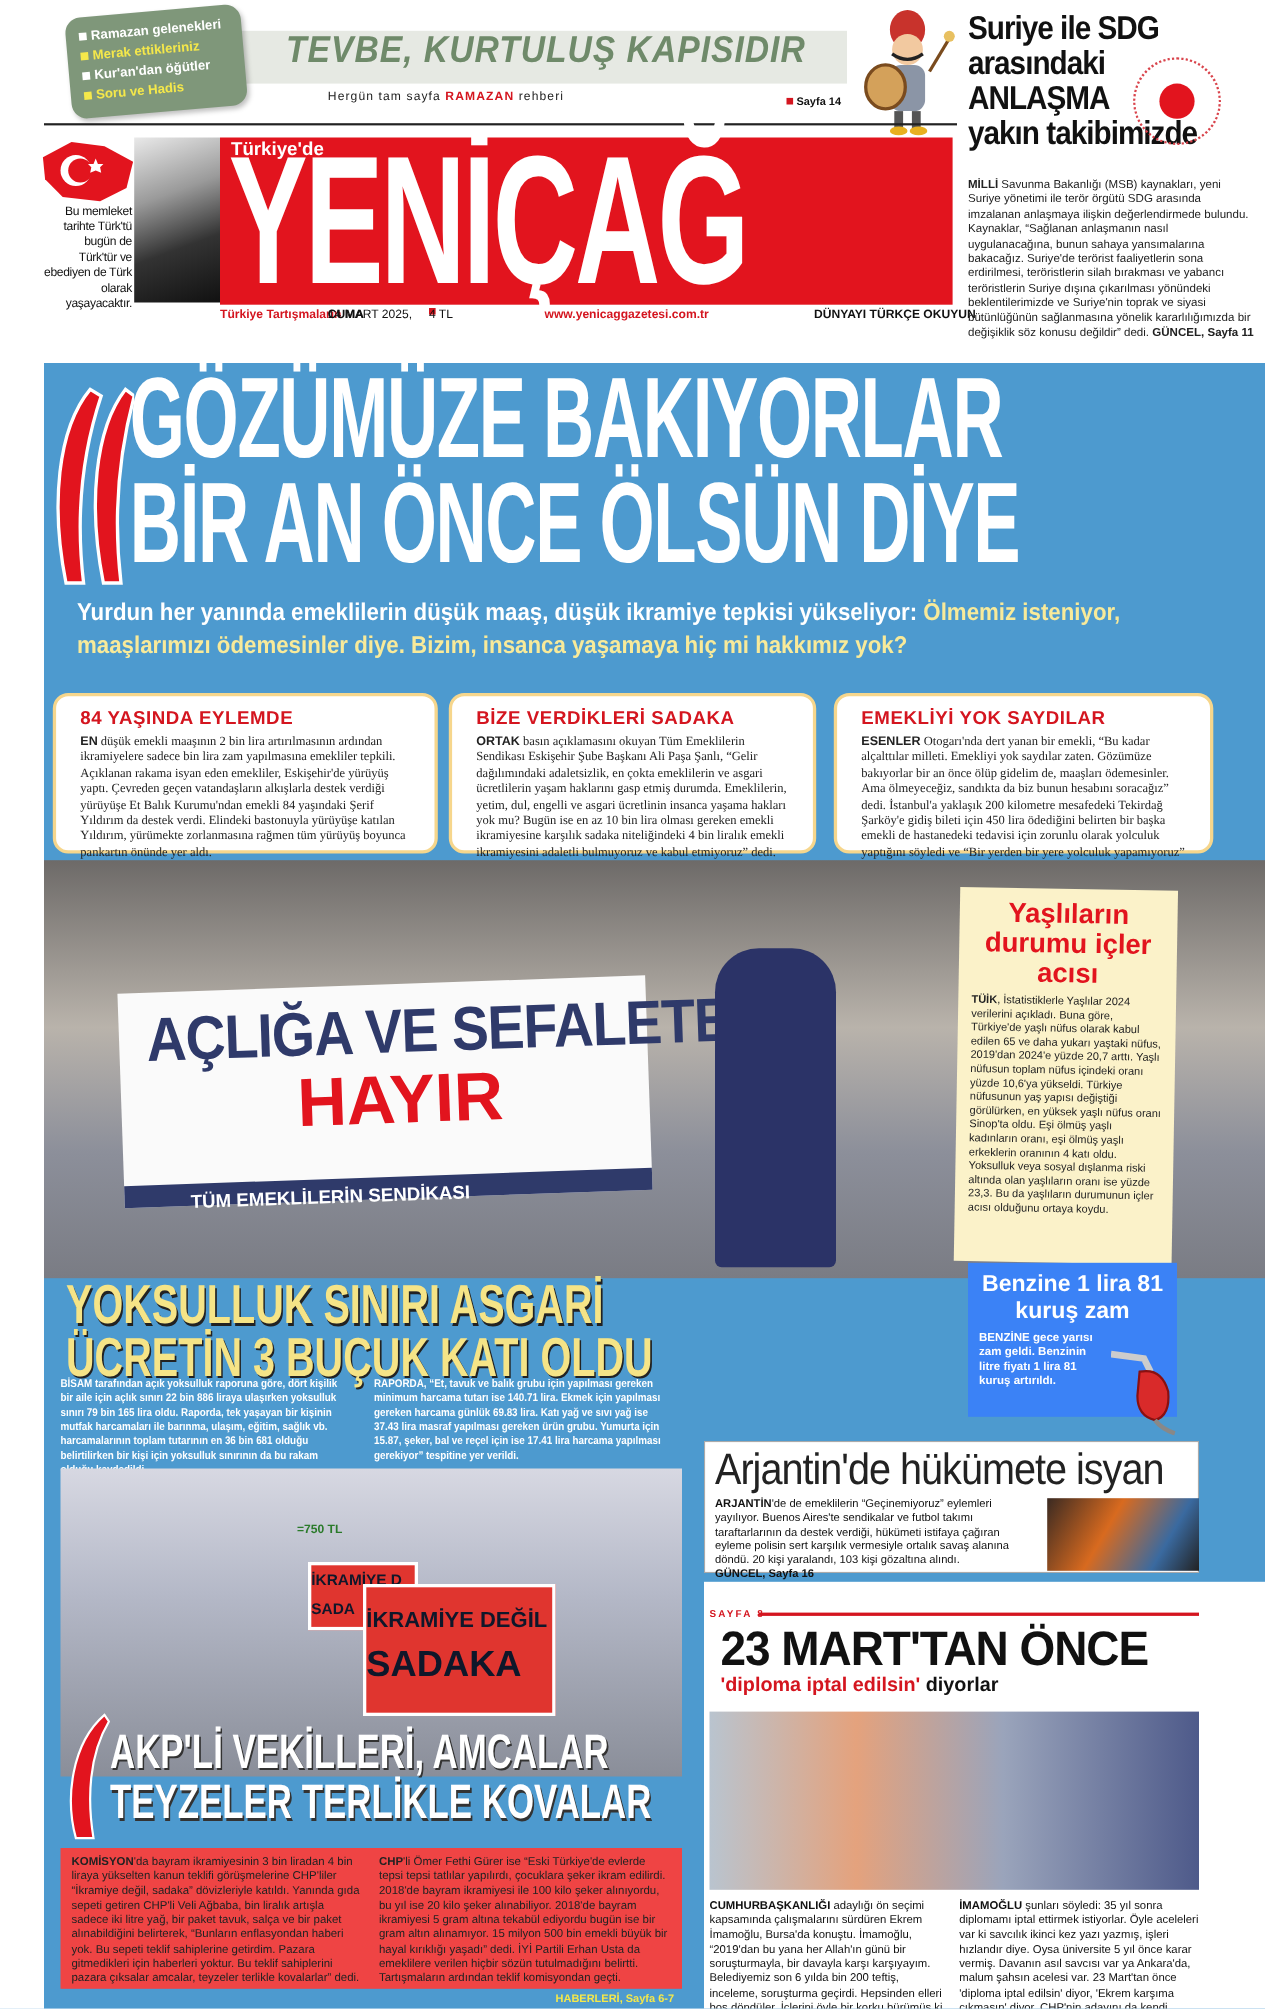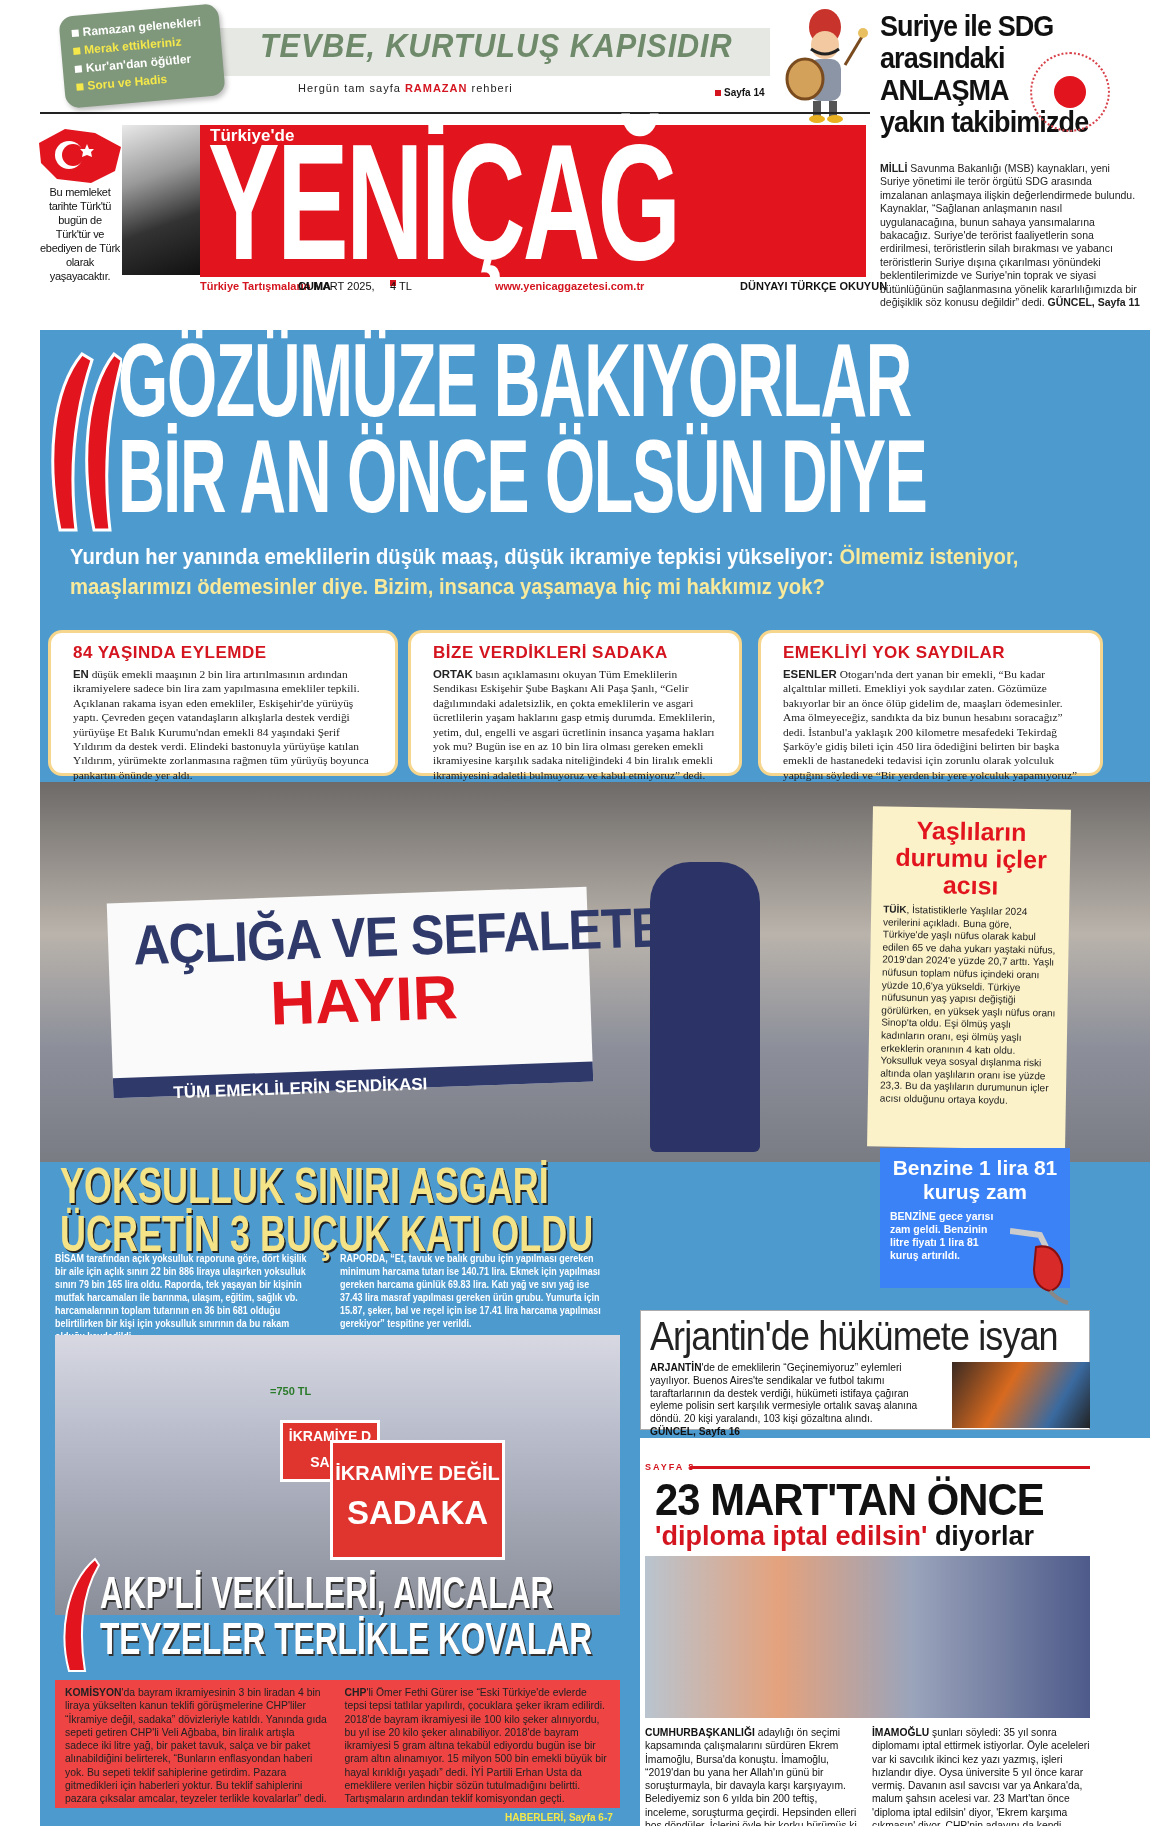--- a/index.html
+++ b/index.html
@@ -17,21 +17,21 @@
 .tevbe{left:260px;top:26px;font-size:34px;font-weight:bold;font-style:italic;color:#6f8a6a;letter-spacing:1px;transform:scaleX(.9);transform-origin:left}
 .hergun{left:298px;top:82px;font-size:11px;color:#222;letter-spacing:1px}
 .hergun b{color:#d4151f}
 .sayfa14{left:715px;top:87px;font-size:10px;font-weight:bold}
 .sayfa14 .sq,.sq-red{display:inline-block;width:6px;height:6px;background:#d4151f;margin-right:3px}
 .mascot{left:775px;top:5px;width:95px;height:120px}
 .rule-top{left:40px;top:112px;width:830px;height:2px;background:#222}
 
 .flag{left:35px;top:125px;width:90px;height:60px}
 .ata-photo{left:122px;top:125px;width:78px;height:150px;background:linear-gradient(160deg,#e9e9e9 0%,#9a9a9a 35%,#333 65%,#111 100%)}
-.ata-quote{left:40px;top:185px;width:80px;text-align:center;font-size:11px;line-height:14px;letter-spacing:-.3px}
+.ata-quote{left:40px;top:185px;width:80px;text-align:right;font-size:11px;line-height:14px;letter-spacing:-.3px}
 .mast-red{left:200px;top:125px;width:666px;height:152px;background:#e2141e}
 .turkiyede{left:210px;top:126px;font-size:17px;font-weight:bold;color:#fff}
 .logo{left:208px;top:118px;font-size:158px;font-weight:bold;color:#fff;letter-spacing:-4px;transform:scaleX(.68) scaleY(1.05);transform-origin:left top;line-height:1}
 .mast-foot{left:40px;top:280px;width:830px;height:16px;font-size:11px}
 .mast-foot span{position:absolute;top:0;white-space:nowrap}
 
 .sdg-title{left:880px;top:10px;width:260px;font-size:30px;font-weight:bold;line-height:32px;letter-spacing:-1px;transform:scaleX(.9);transform-origin:left top}
 .emblem{left:1030px;top:52px;width:80px;height:80px;border-radius:50%;border:2px dotted #d9434b}
 .emblem:after{content:"";position:absolute;left:22px;top:22px;width:32px;height:32px;border-radius:50%;background:#e2141e}
 .sdg-body{left:880px;top:162px;width:262px;font-size:10.5px;line-height:13.4px;color:#222}
@@ -55,34 +55,34 @@
 .yaslilar{left:870px;top:808px;width:198px;height:340px;background:#fbf2c9;padding:10px 12px;transform:rotate(1deg)}
 .yaslilar h3{font-size:25px;font-weight:bold;color:#e2141e;line-height:27px;text-align:center;margin-bottom:6px}
 .yaslilar p{font-size:10px;line-height:12.6px;color:#222}
 .benzine{left:880px;top:1148px;width:190px;height:140px;background:#3b82f6;color:#fff;padding:8px 10px}
 .benzine h3{font-size:21px;font-weight:bold;text-align:center;line-height:24px;margin-bottom:6px}
 .benzine p{font-size:10.5px;font-weight:bold;line-height:13px;width:110px}
 .nozzle{left:1010px;top:1225px;width:60px;height:80px}
 .yok-head{left:60px;top:1162px;font-size:50px;font-weight:bold;color:#f5e487;line-height:48px;text-shadow:2px 2px 0 #222;transform:scaleX(.72);transform-origin:left top;white-space:nowrap}
 .yok-body{top:1252px;width:272px;font-size:10.2px;font-weight:bold;line-height:13px;color:#fff;transform:scaleX(.88);transform-origin:left top;width:300px}
 .photo2{left:55px;top:1335px;width:565px;height:280px;background:linear-gradient(180deg,#d7d8e2 0%,#b5b9c8 40%,#8a8e99 100%)}
-.sign{background:#e0352f;color:#ffffff;font-weight:bold;text-align:center;border:3px solid #fff}
+.sign{background:#e0352f;color:#0f172a;font-weight:bold;border:3px solid #fff}
 .akp-head{left:100px;top:1570px;font-size:44px;font-weight:bold;color:#fff;line-height:46px;text-shadow:2px 2px 0 #333;transform:scaleX(.72);transform-origin:left top;white-space:nowrap}
 .akp-box{left:55px;top:1680px;width:565px;height:128px;background:#ef4444;padding:6px 10px;display:flex;gap:14px}
 .akp-box p{flex:1;font-size:10.4px;line-height:13.3px;color:#222}
 .haberleri{left:505px;top:1812px;font-size:10px;font-weight:bold;color:#f5e84a}
 .arj-box{left:640px;top:1310px;width:450px;height:120px;background:#fff;border:1px solid #aaa}
 .arj-title{left:650px;top:1314px;font-size:40px;color:#222;letter-spacing:-1px;white-space:nowrap;transform:scaleX(.9);transform-origin:left top}
 .arj-body{left:650px;top:1362px;width:268px;font-size:10.2px;line-height:12.8px}
 .arj-photo{left:952px;top:1362px;width:138px;height:66px;background:linear-gradient(120deg,#3a2a22,#d86a1f 40%,#3a6aa0 75%,#222)}
 .right-white{left:640px;top:1438px;width:510px;height:390px;background:#fff}
 .sayfa8{left:645px;top:1462px;font-size:9px;font-weight:bold;color:#d4151f;letter-spacing:2px}
 .sayfa8-rule{left:690px;top:1466px;width:400px;height:3px;background:#d4151f}
 .m23{left:655px;top:1478px;font-size:44px;font-weight:bold;line-height:44px;letter-spacing:-1px;white-space:nowrap;transform:scaleX(.95);transform-origin:left top}
-.diploma{left:655px;top:1521px;font-size:27px;font-weight:bold;white-space:nowrap}
+.diploma{left:655px;top:1521px;font-size:18px;font-weight:bold;white-space:nowrap}
 .diploma .r{color:#d4151f}
 .photo3{left:645px;top:1556px;width:445px;height:162px;background:linear-gradient(90deg,#b9c4cf 0%,#e4a27d 30%,#9aa4bb 60%,#4e5a8a 100%)}
 .imam-l{left:645px;top:1726px;width:218px;font-size:10.3px;line-height:13.3px}
 .imam-r{left:872px;top:1726px;width:218px;font-size:10.3px;line-height:13.3px}
 </style>
 </head>
 <body>
 
 <div class="abs top-band"></div>
 <ul class="abs ram-card">

